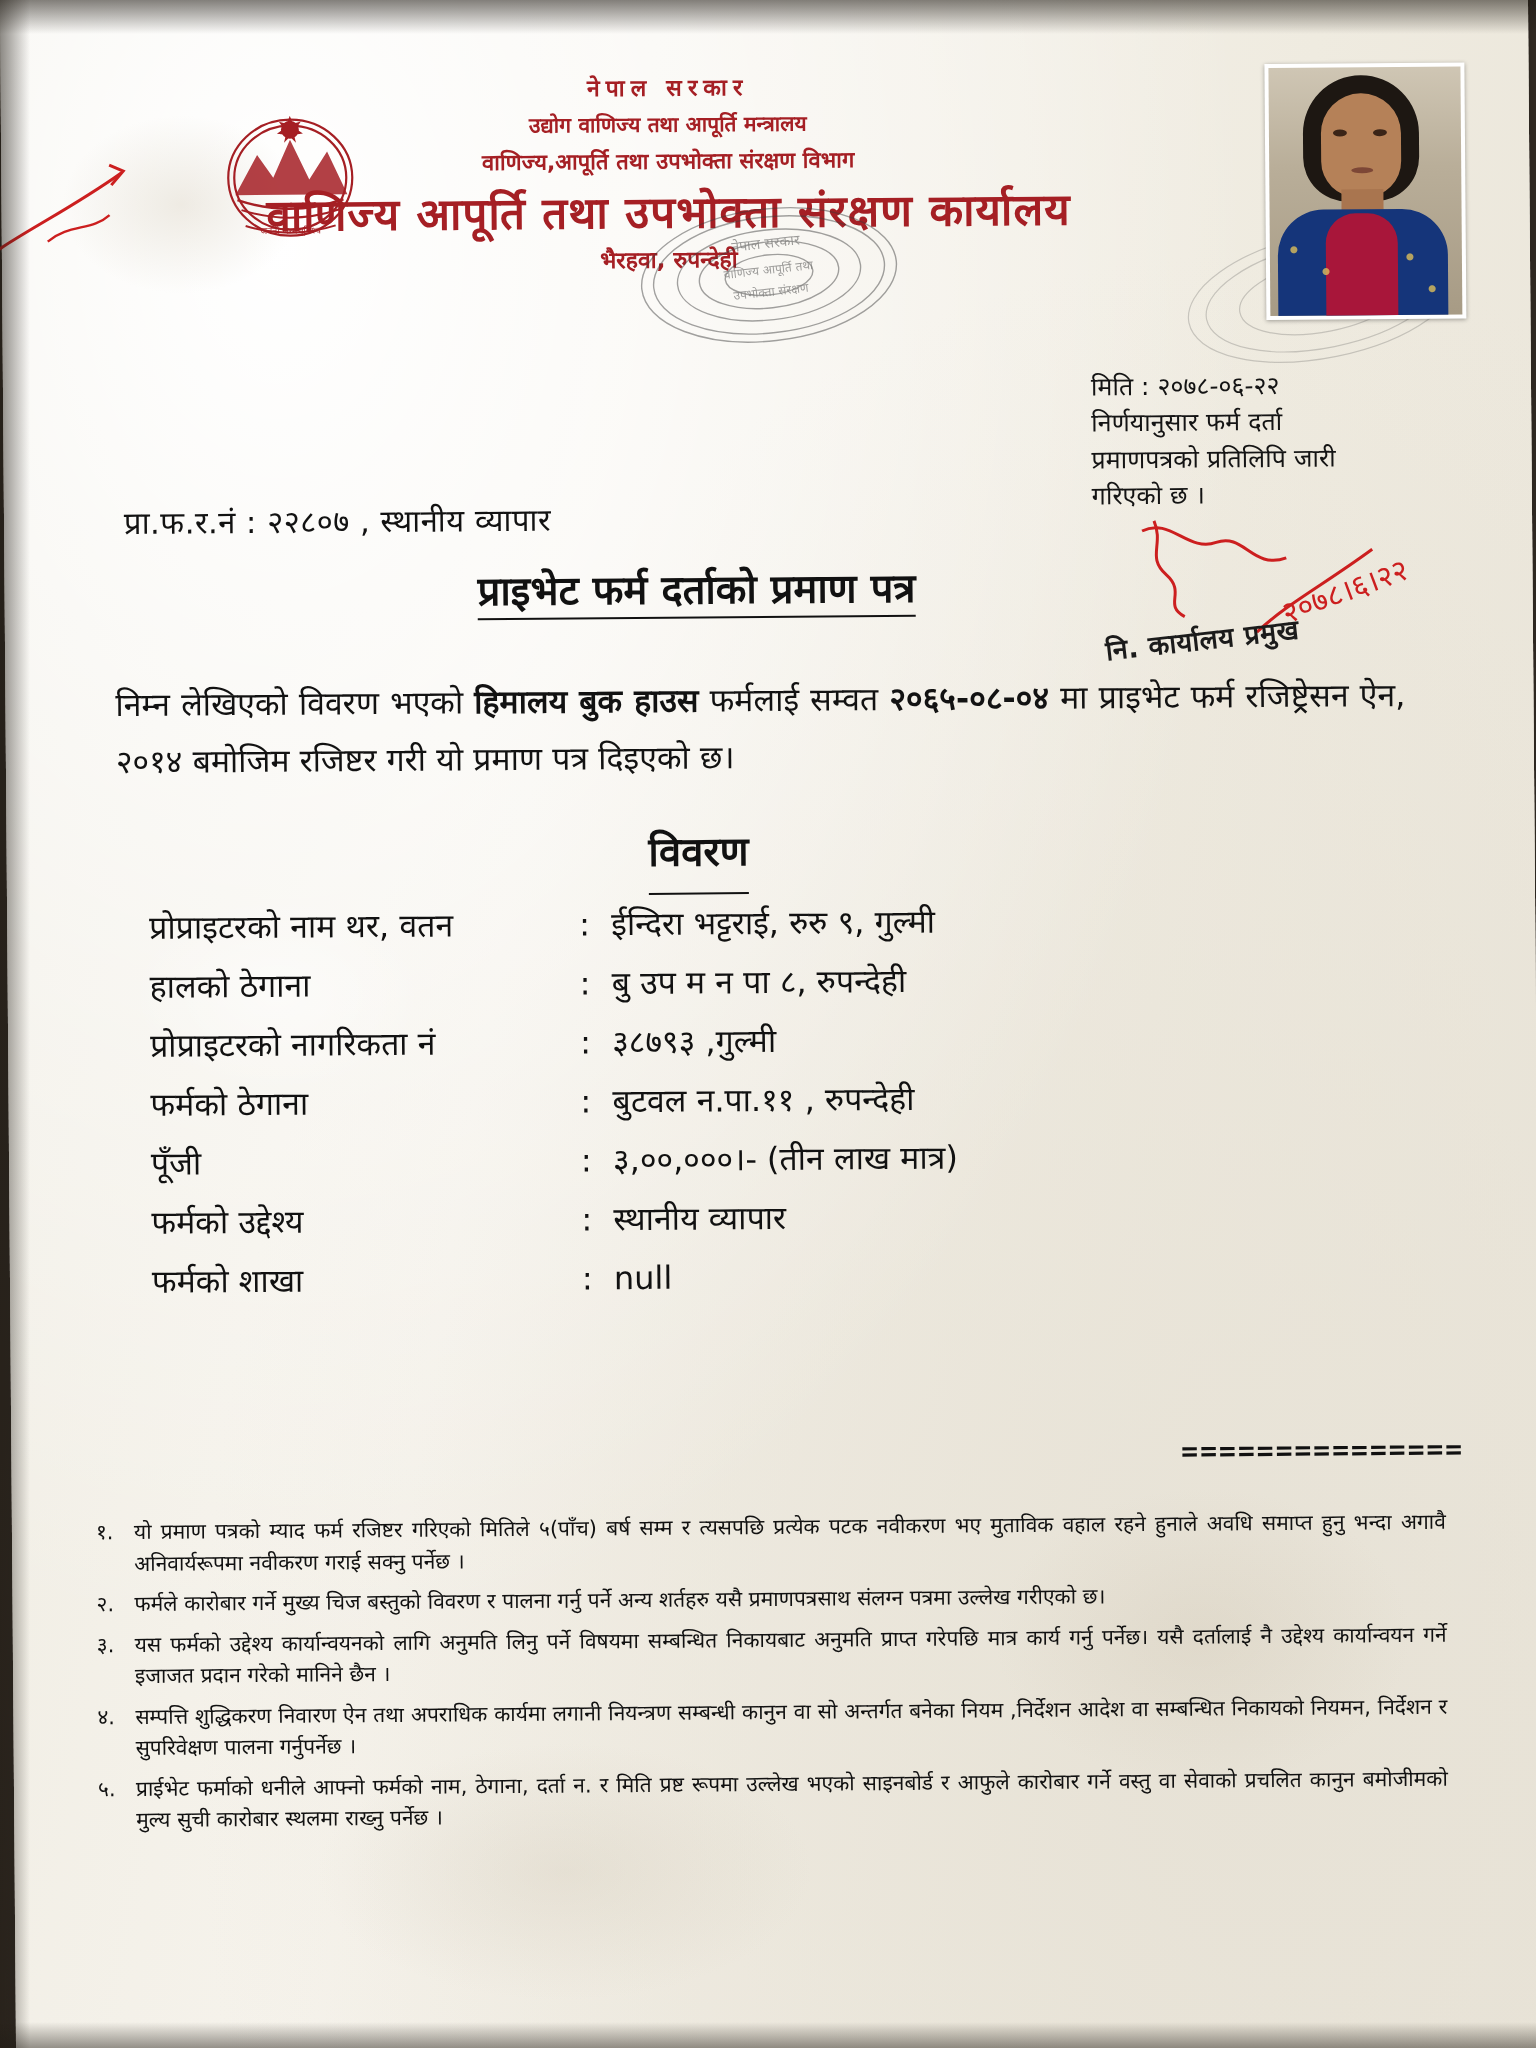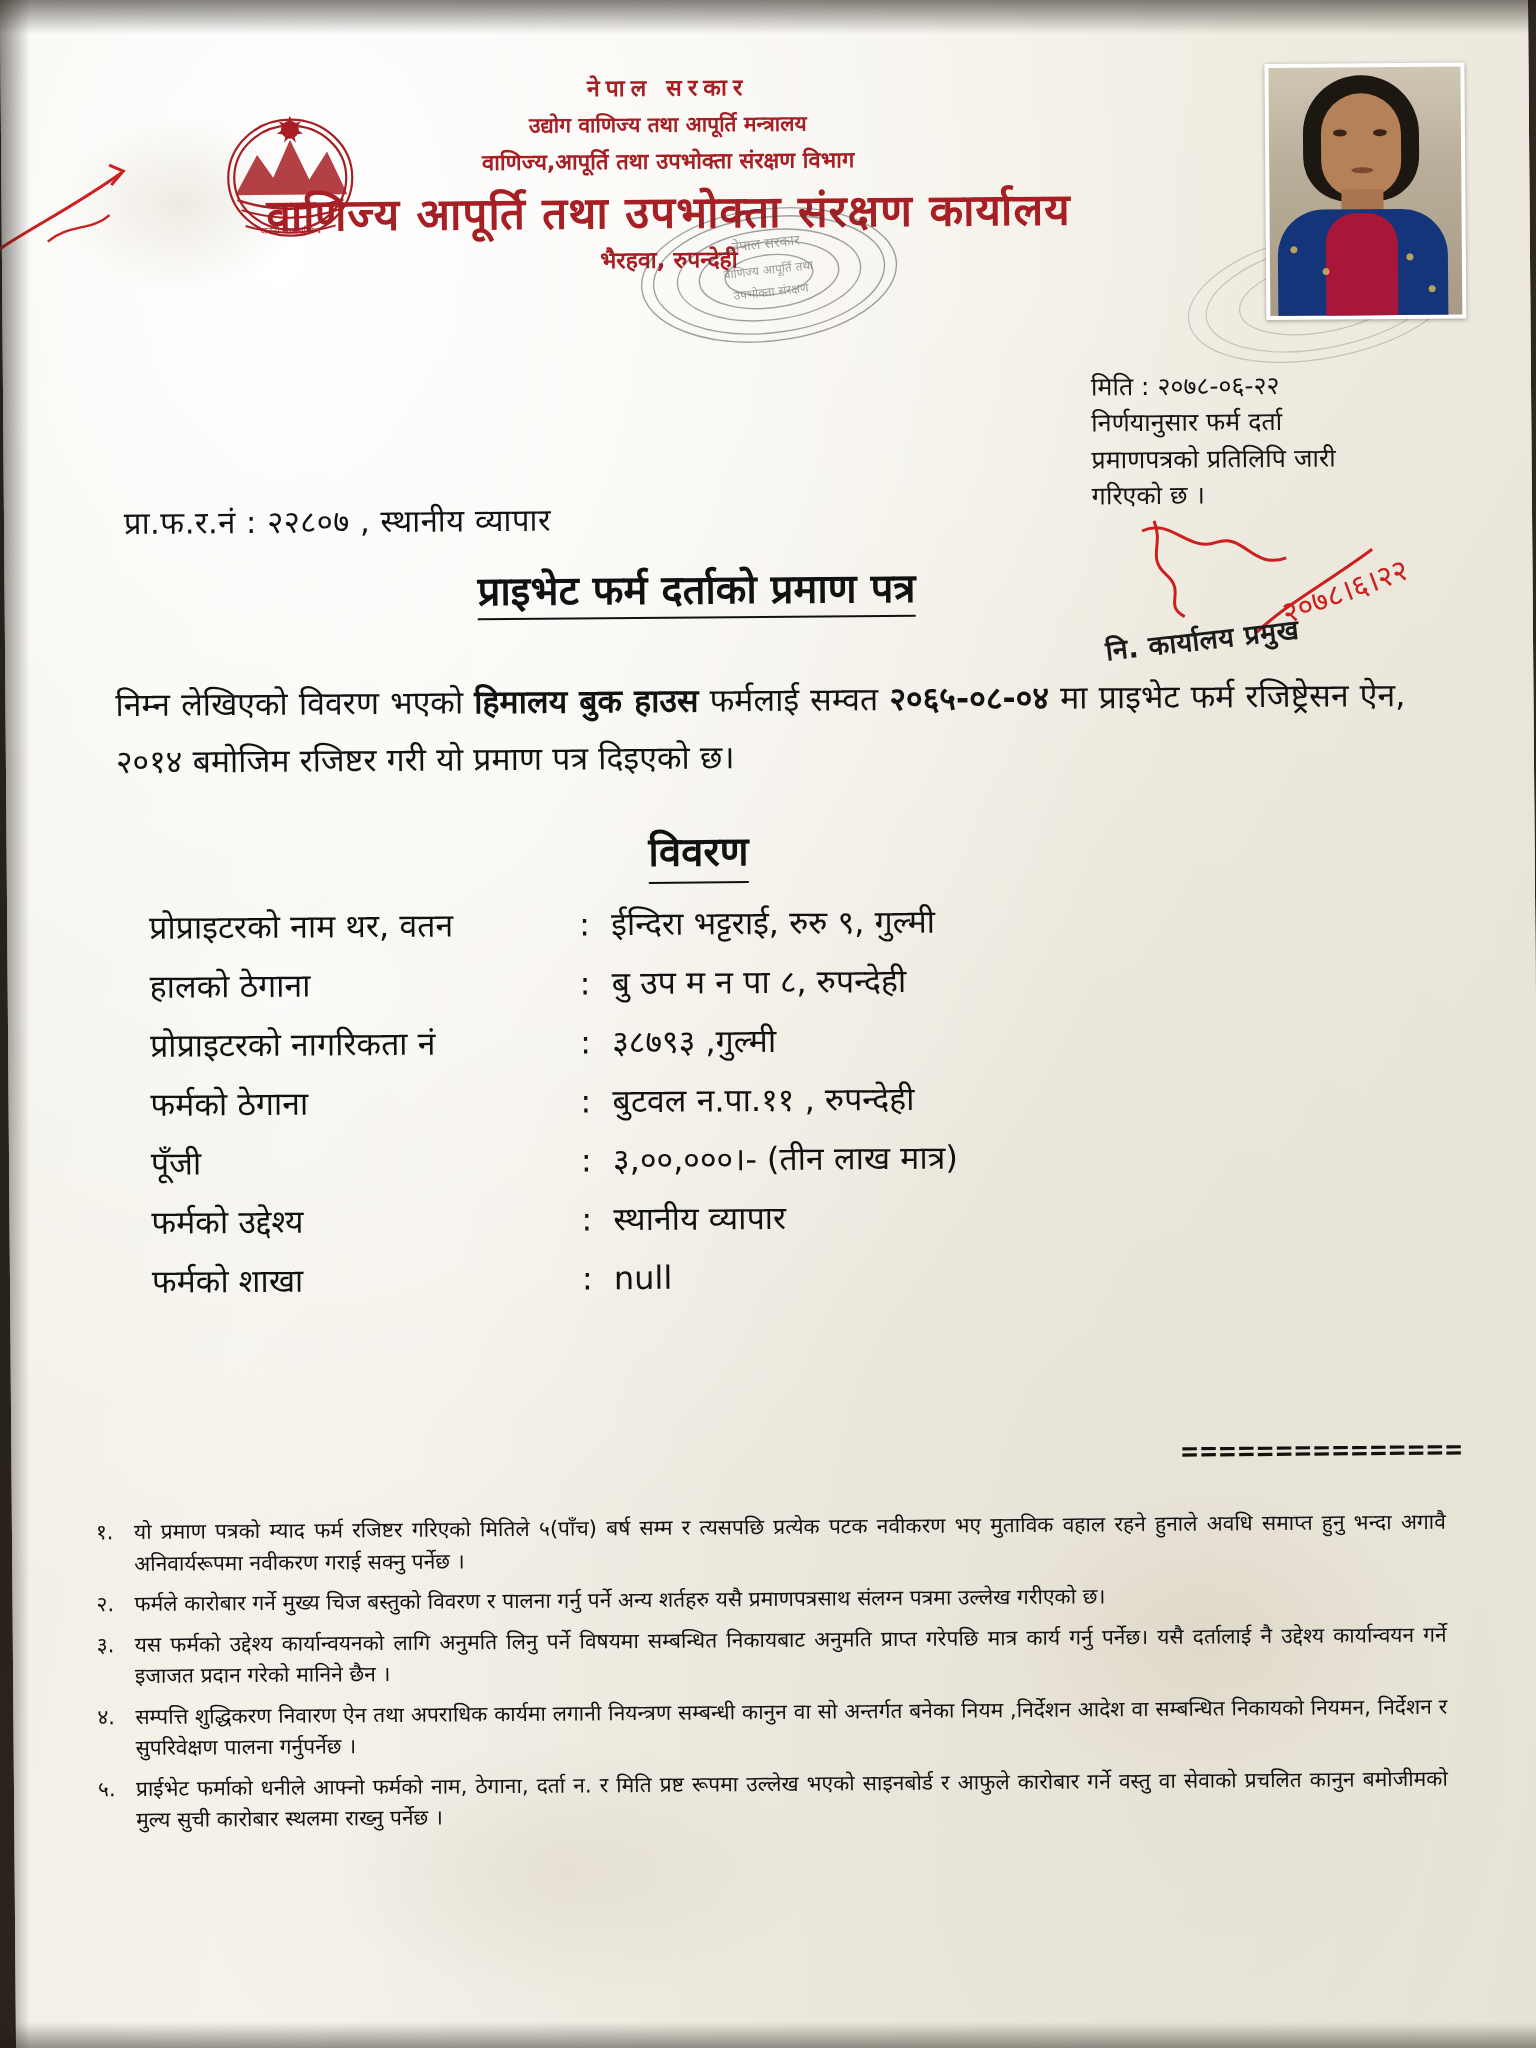--- a/index.html
+++ b/index.html
@@ -241,21 +241,21 @@
   
   .vivaran {
     position: absolute;
     left: 0; top: 822px;
     width: 1400px;
     text-align: center;
     font-size: 40px;
     font-weight: bold;
     color: #111;
   }
-  .vivaran span { border-bottom: 2px solid #111; padding-bottom: 7px; }
+  .vivaran span { border-bottom: 2px solid #111; padding-bottom: 18px; }
 
   
   .details {
     position: absolute;
     left: 150px;
     top: 900px;
     width: 1200px;
   }
   .drow {
     display: flex;

